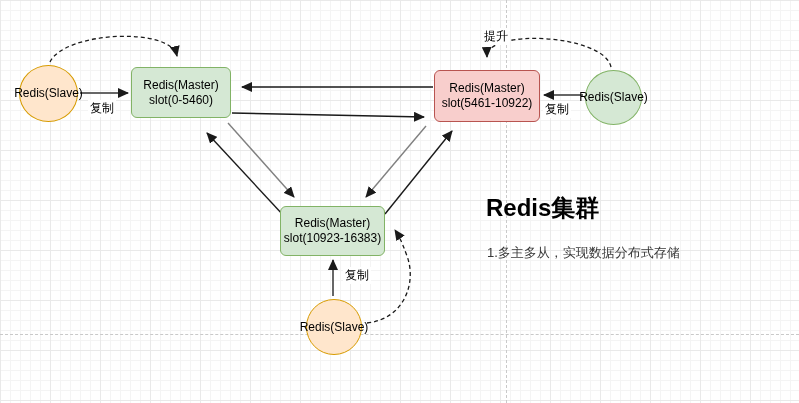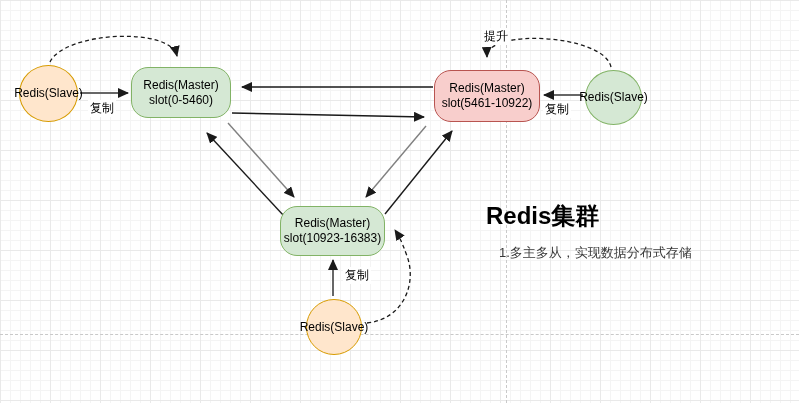--- a/index.html
+++ b/index.html
@@ -17,35 +17,35 @@
   .guide-v{position:absolute;left:506px;top:0;height:403px;width:0;border-left:1px dashed #c9c9c9;}
   .guide-h{position:absolute;top:334px;left:0;width:799px;height:0;border-top:1px dashed #c9c9c9;}
   .wires{position:absolute;left:0;top:0;width:799px;height:403px;}
   .node{
     position:absolute;display:flex;align-items:center;justify-content:center;
     text-align:center;font-size:12px;line-height:15px;color:#000;
     box-sizing:border-box;
   }
   .node span{white-space:pre-line;}
   .ellipse span{white-space:nowrap;}
-  .rect{border-radius:17px;border:1px solid;}
+  .rect{border-radius:6px;border:1px solid;}
   .ellipse{border-radius:50%;border:1px solid;align-items:center;}
   .fill-green{background:#d5e8d4;border-color:#82b366;}
   .fill-red{background:#f8cecc;border-color:#b85450;}
   .fill-orange{background:#ffe6cc;border-color:#d79b00;}
   .edge-label{
     position:absolute;font-size:12px;color:#000;background:#fff;
     padding:0 2px;white-space:nowrap;
   }
   .notes-title{
-    position:absolute;left:486px;top:200px;font-size:24px;font-weight:bold;color:#000;
+    position:absolute;left:486px;top:192px;font-size:24px;font-weight:bold;color:#000;
     white-space:nowrap;
   }
   .notes-list{position:absolute;left:487px;top:244px;width:310px;font-size:13px;line-height:18px;color:#383838;}
-  .notes-item{margin:0 0 8px 12px;}
+  .notes-item{margin:0 0 8px 0;}
 </style>
 </head>
 <body>
 
 <div class="canvas">
 
   <div class="guide-v"></div>
   <div class="guide-h"></div>
 
   <svg class="wires" viewBox="0 0 799 403">

